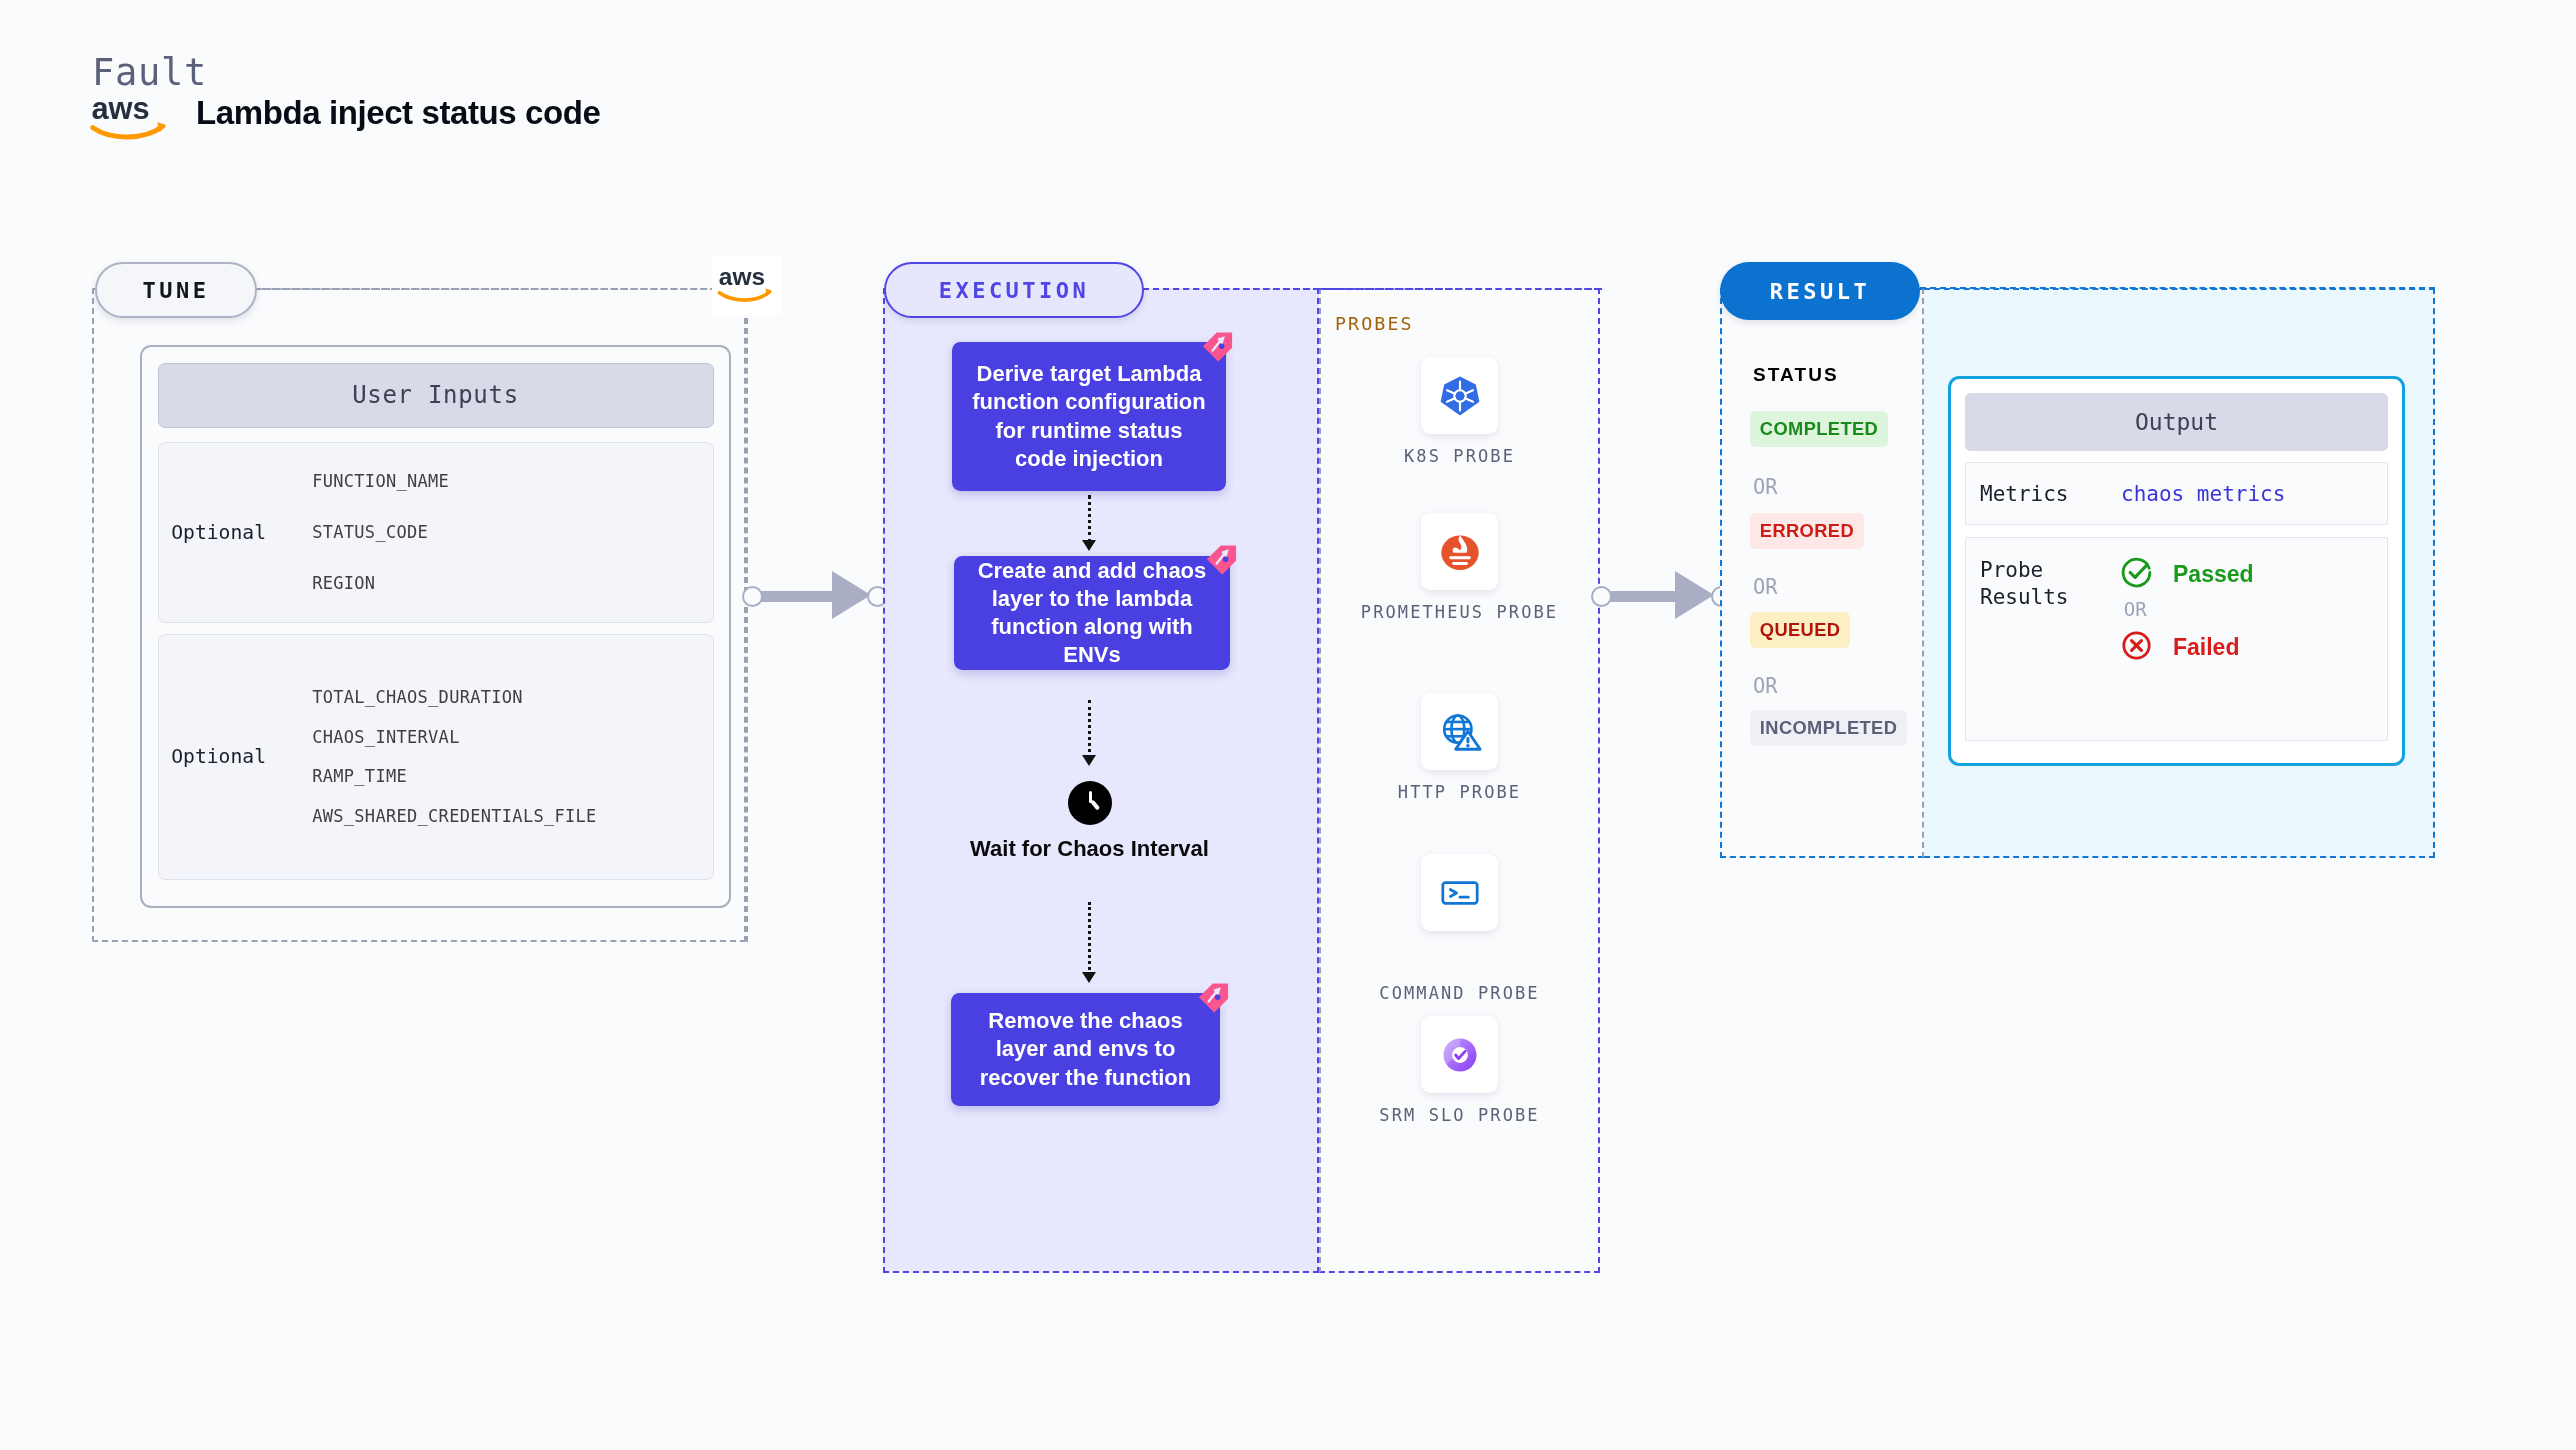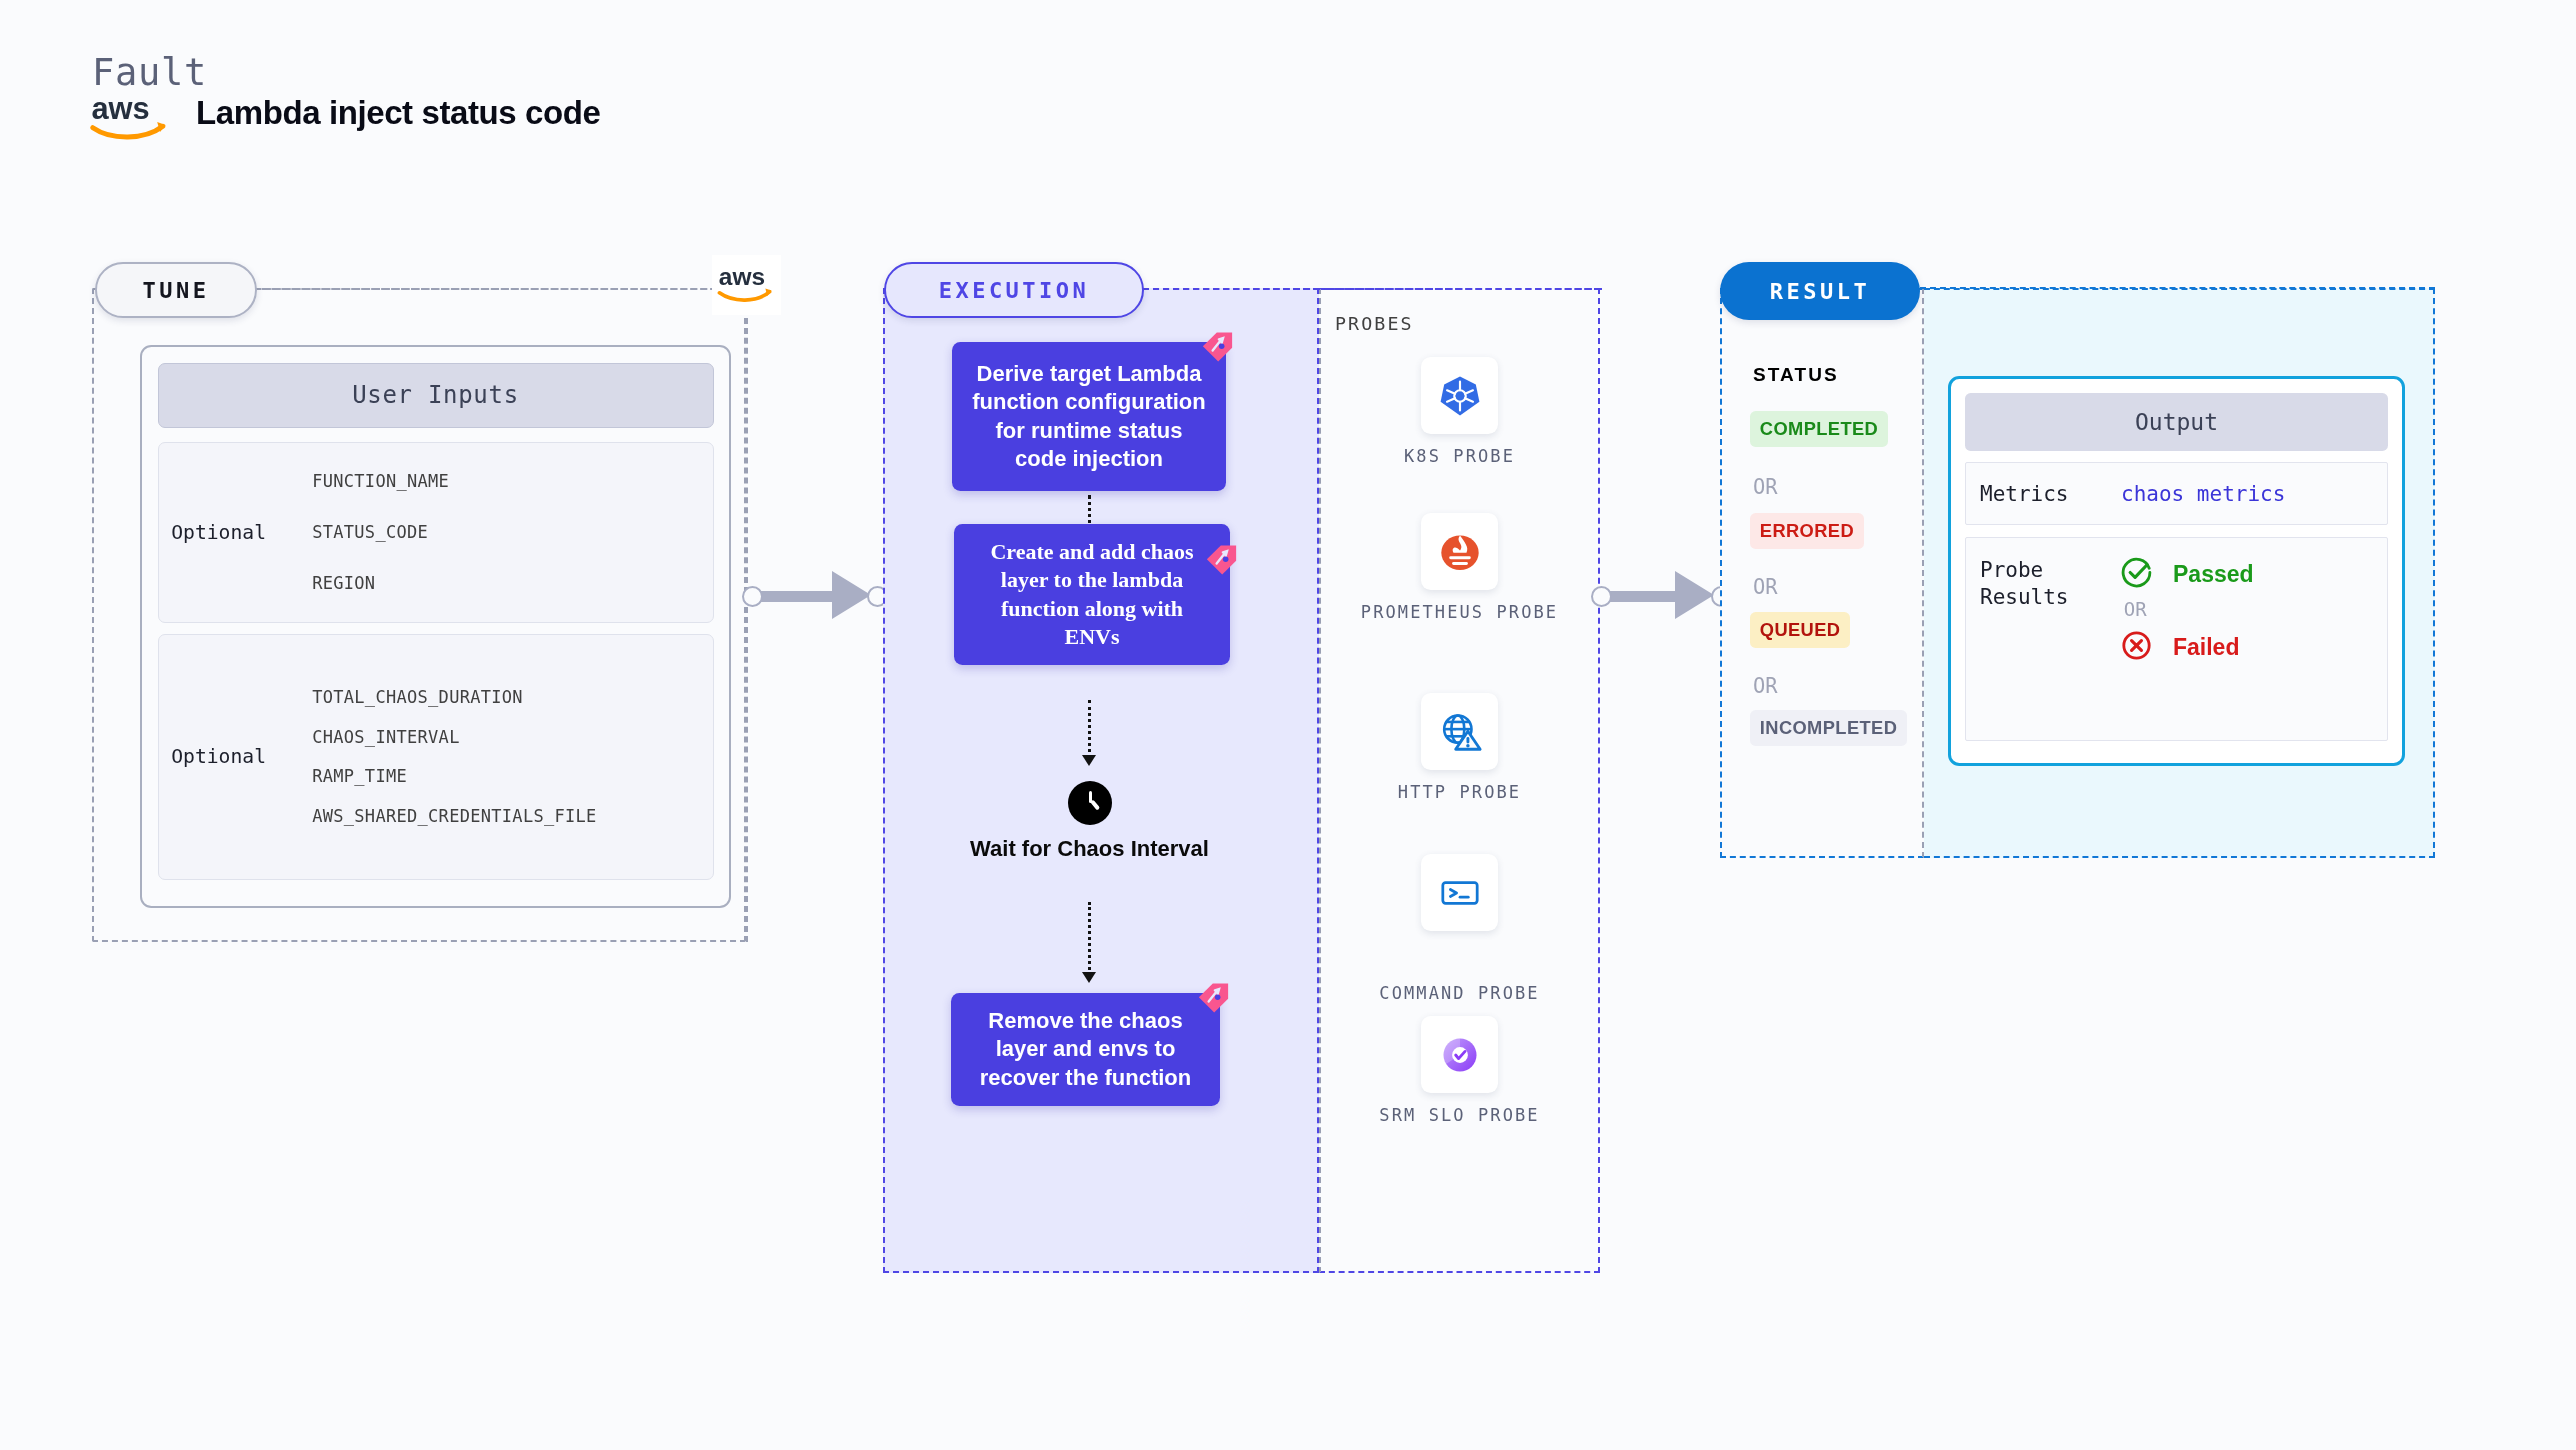--- a/index.html
+++ b/index.html
@@ -158,21 +158,21 @@
     position: absolute;
     background: #4a3fe0; color: #ffffff;
     border-radius: 8.4px;
     display: flex; align-items: center; justify-content: center;
     text-align: center;
     font-size: 22px; font-weight: bold; line-height: 1.28;
     padding: 12.7px 17px;
     box-shadow: 0 3.5px 9.8px rgba(50,40,170,0.22);
   }
   #exec-box-1 { left: 952px; top: 342px; width: 274px; height: 149px; }
-  #exec-box-2 { left: 954px; top: 524px; width: 276px; height: 141px; font-family: Liberation Serif, serif; }
+  #exec-box-2 { left: 954px; top: 556px; width: 276px; height: 114px; }
   #exec-box-3 { left: 951px; top: 993px; width: 269px; height: 113px; }
 
   .litmus-badge {
     position: absolute; width: 35px; height: 32px;
     pointer-events: none;
   }
 
   .dotted-arrow {
     position: absolute; width: 2.8px;
     border-left: 3.5px dotted #121212;
@@ -204,21 +204,21 @@
   }
   .wait-label {
     margin-top: 11.3px; text-align: center;
     font-size: 22px; font-weight: bold; color: #0a0a0a; line-height: 1.2;
   }
 
   
   .probes-title {
     position: absolute; left: 1335px; top: 313px;
     font-family: "DejaVu Sans Mono", monospace;
-    font-size: 18.3px; color: #404040; letter-spacing: 2.1px; text-align: right;
+    font-size: 18.3px; color: #a16207; letter-spacing: 2.1px; text-align: right;
   }
   .probe { position: absolute; width: 211px; display: flex;
            flex-direction: column; align-items: center; }
   .probe-icon-box {
     width: 77px; height: 77px; background: #ffffff; border-radius: 9.8px;
     box-shadow: 0 2.1px 7px rgba(60,70,110,0.12);
     display: flex; align-items: center; justify-content: center;
   }
   .probe-label {
     margin-top: 11.3px; text-align: center;

